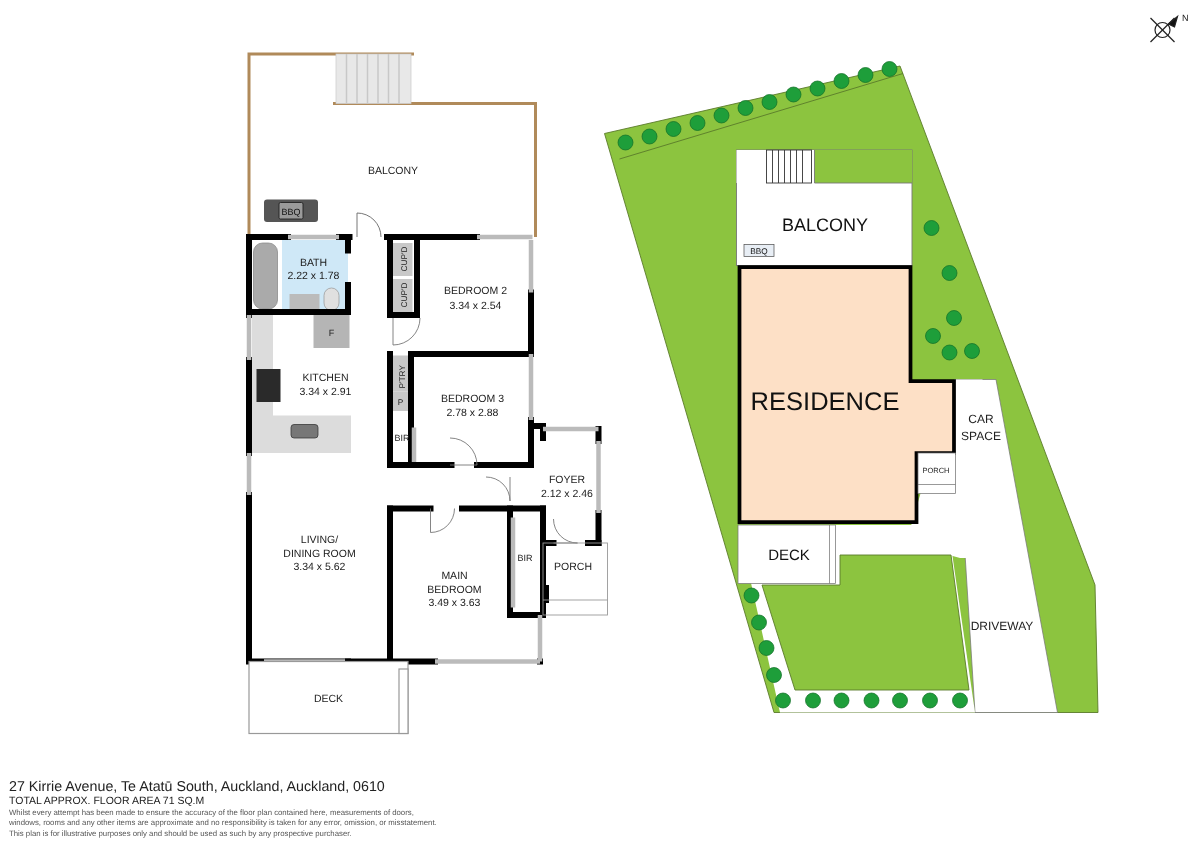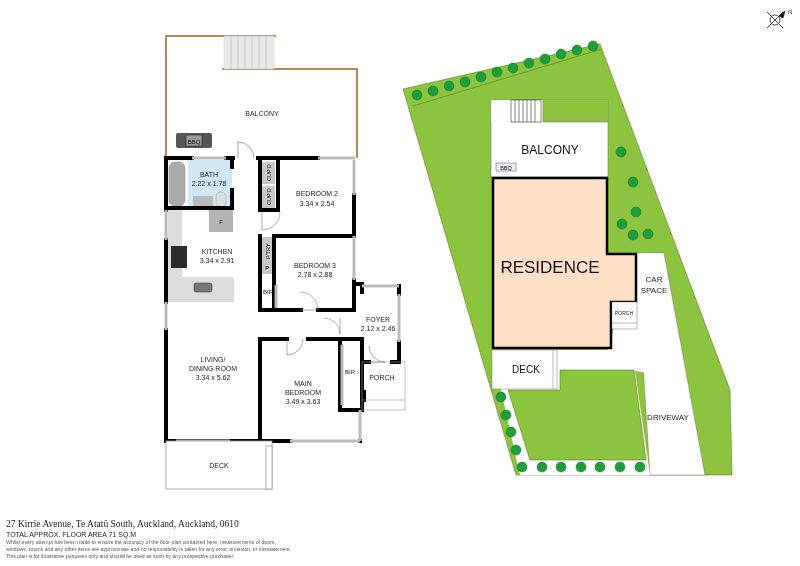--- a/index.html
+++ b/index.html
@@ -1,19 +1,19 @@
 <!DOCTYPE html>
 <html><head>
 <meta charset="utf-8">
 <style>
   html, body { margin:0; padding:0; background:#ffffff; }
   body { width:800px; height:566px; position:relative; overflow:hidden; font-family:"Liberation Sans", sans-serif; }
   svg text { font-family:"Liberation Sans", sans-serif; }
   .footer { position:absolute; left:6px; top:519px; width:420px; }
-  .addr { font-size:9.5px; color:#222; line-height:11px; white-space:nowrap;font-family:Liberation Serif, serif; }
+  .addr { font-size:9.5px; color:#222; line-height:11px; white-space:nowrap; }
   .area { font-size:7px; color:#222; line-height:9px; }
   .disc { font-size:5.2px; color:#555; line-height:6.8px; }
 </style>
 </head>
 <body>
 
 <svg width="800" height="566" style="position:absolute;left:0;top:0" xmlns="http://www.w3.org/2000/svg">
 
   <g>
     <polyline points="166,158 166,36 276,36" fill="none" stroke="#b08a5a" stroke-width="2"></polyline>

